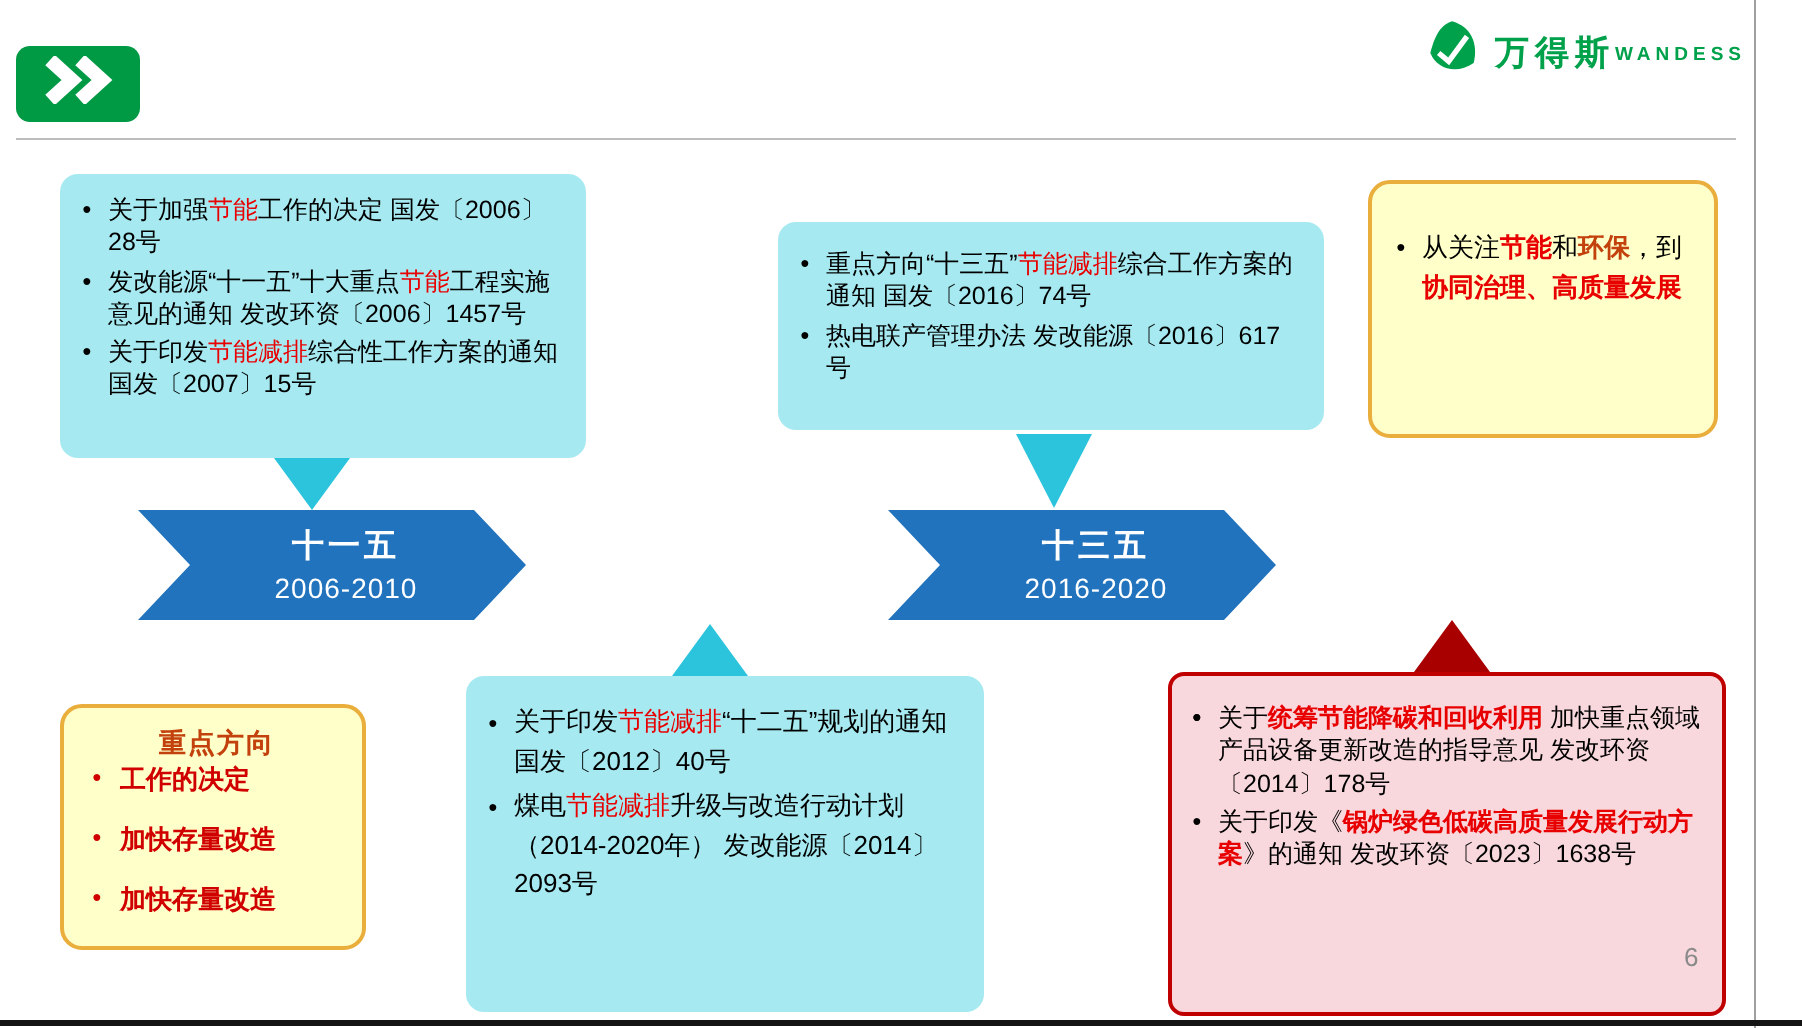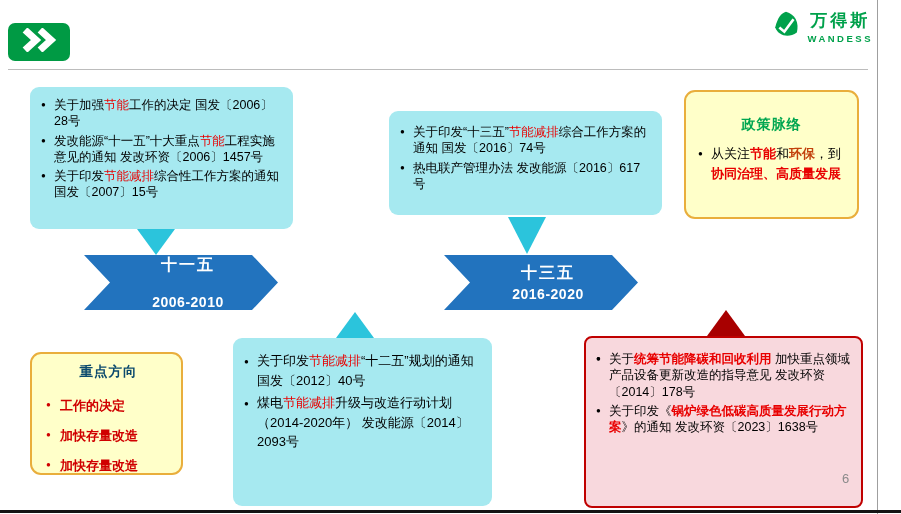--- a/index.html
+++ b/index.html
@@ -26,34 +26,34 @@
     letter-spacing: .5px;
   }
   .divider {
     position: absolute; left: 8px; top: 69px;
     width: 860px; height: 1px; background: #bcbcbc;
   }
   .logo {
     position: absolute; right: 28px; top: 9px;
     display: flex; align-items: center; gap: 6px;
   }
-  .logo-text { display: flex; flex-direction: column; align-items: center; }
+  .logo-text { display: flex; align-items: center; }
   .logo-cn { color: #00a14b; font-size: 17px; font-weight: bold; letter-spacing: 3px; }
   .logo-en { color: #00a14b; font-size: 9.5px; font-weight: bold; letter-spacing: 2.5px; margin-top: 1px; }
 
   
   .arrow {
     position: absolute; top: 255px; height: 55px;
     background: #2273be; color: #fff;
     clip-path: polygon(0 0, calc(100% - 26px) 0, 100% 50%, calc(100% - 26px) 100%, 0 100%, 26px 50%);
     display: flex; flex-direction: column; align-items: center; justify-content: center;
     text-align: center; padding-left: 14px;
   }
   .p-label { font-size: 16px; font-weight: bold; letter-spacing: 2px; }
-  .p-years { font-size: 14px; font-weight: 700; margin-top: 2px; letter-spacing: .5px; }
+  .p-years { font-size: 14px; font-weight: 400; margin-top: 2px; letter-spacing: .5px; }
 
   
   .tri { position: absolute; width: 0; height: 0; }
   .tri-down { border-left: 19px solid transparent; border-right: 19px solid transparent; }
   .tri-up   { border-left: 19px solid transparent; border-right: 19px solid transparent; }
 
   
   .callout {
     position: absolute; background: #a6e9f0; border-radius: 9px;
     padding: 10px 10px 6px 11px; font-size: 12.5px; line-height: 1.3; color: #000;
@@ -68,21 +68,21 @@
   }
   .note-yellow { background: #ffffc9; border: 2px solid #e9ae3c; }
   .note-pink   { background: #f8d8dd; border: 2px solid #c00000; border-radius: 8px; }
 
   .policy-note { padding: 22px 12px 8px 12px; font-size: 13px; line-height: 1.5; }
   .policy-title { text-align: center; color: #00a650; font-weight: bold; font-size: 14px; margin-bottom: 9px; letter-spacing: 1px; }
   .policy-item { position: relative; padding-left: 13px; }
   .policy-item .blt { top: 4px; }
 
   .focus-note { padding: 9px 10px 6px 14px; font-size: 13px; }
-  .focus-title { text-align: center; color: #0c4a6e; font-weight: bold; font-size: 13.5px; margin-bottom: 16px; letter-spacing: 1px; }
+  .focus-title { text-align: center; color: #c2410c; font-weight: bold; font-size: 13.5px; margin-bottom: 0; letter-spacing: 1px; }
   .focus-item { position: relative; padding-left: 14px; color: #d00000; font-weight: bold; margin-bottom: 12px; }
   .focus-item .blt { color: #d00000; top: 3px; }
 
   .pink-list { padding: 10px 8px 6px 10px; font-size: 12.5px; line-height: 1.3; }
   .pink-list ul { list-style: none; }
   .pink-list li { position: relative; padding-left: 13px; margin-bottom: 3px; }
 
   .big-callout { padding-top: 13px; line-height: 1.5; font-size: 13px; }
 
   
@@ -117,21 +117,21 @@
       </svg>
     </span>
     <span class="logo-text">
       <span class="logo-cn">万得斯</span>
       <span class="logo-en">WANDESS</span>
     </span>
   </div>
 
   <div class="divider"></div>
 
-  <div class="arrow" style="left:84px; width:194px;justify-content:space-between;">
+  <div class="arrow" style="left:69px; width:194px;">
     <div class="p-label">十一五</div>
     <div class="p-years">2006-2010</div>
   </div>
   <div class="arrow" style="left:444px; width:194px;">
     <div class="p-label">十三五</div>
     <div class="p-years">2016-2020</div>
   </div>
 
   <div class="tri tri-down" style="left:137px; top:229px; border-top:26px solid #2bc4dc;"></div>
   <div class="tri tri-down" style="left:508px; top:217px; border-top:37px solid #2bc4dc;"></div>
@@ -152,31 +152,30 @@
         <span class="blt">●</span>
         <span>关于印发</span><span class="rd">节能减排</span><span>综合性工作方案的通知  国发〔2007〕15号</span>
       </li>
     </ul>
   </div>
 
   <div class="callout" style="left:389px; top:111px; width:273px; height:104px; padding-top:13px;">
     <ul>
       <li>
         <span class="blt">●</span>
-        <span>关于印发“十三五”</span><span class="rd">节能减排</span><span>综合工作方案的通知  国发〔2016〕74号</span>
+        <span>重点方向“十三五”</span><span class="rd">节能减排</span><span>综合工作方案的通知  国发〔2016〕74号</span>
       </li>
       <li>
         <span class="blt">●</span>
         <span>热电联产管理办法  发改能源〔2016〕617号</span>
       </li>
     </ul>
   </div>
 
   <div class="note note-yellow policy-note" style="left:684px; top:90px; width:175px; height:129px;">
-    <div class="policy-title">政策脉络</div>
     <div class="policy-item">
       <span class="blt">●</span>
       <span>从关注</span><span class="rdb">节能</span><span>和</span><span class="grb">环保</span><span>，到</span><span class="rdb">协同治理、高质量发展</span>
     </div>
   </div>
 
   <div class="note note-yellow focus-note" style="left:30px; top:352px; width:153px; height:123px;">
     <div class="focus-title">重点方向</div>
     <div class="focus-item">
       <span class="blt">●</span>

